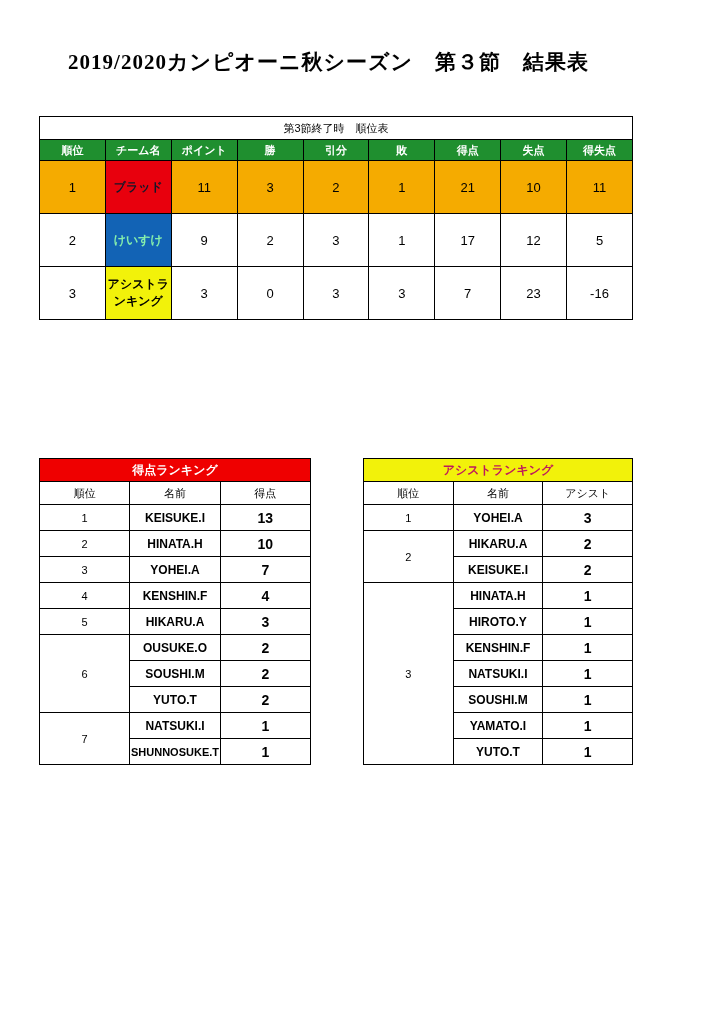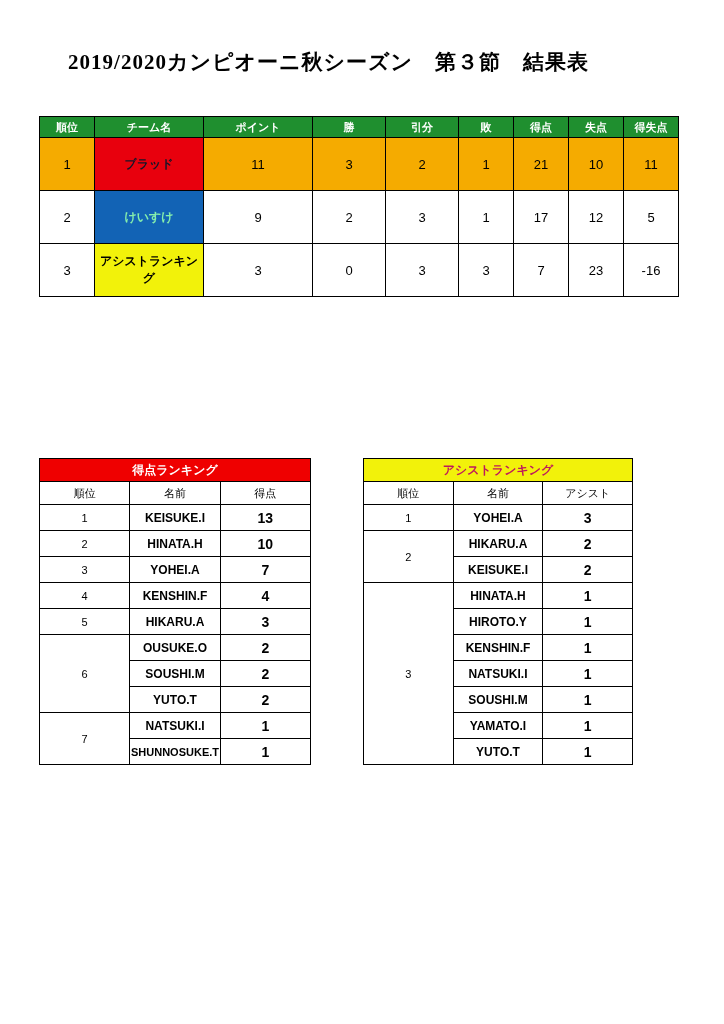--- a/index.html
+++ b/index.html
@@ -125,20 +125,23 @@
   #assist-table td.nm { width: 110px; }
   #assist-table td.val { width: 104px; }
 </style>
 </head>
 <body>
 
 <div class="page-title">2019/2020カンピオーニ秋シーズン　第３節　結果表</div>
 
 <table class="standings" id="standings-table">
   <tbody>
+    <tr class="caption-row">
+      <td colspan="9">第3節終了時　順位表</td>
+    </tr>
     <tr class="head-row">
       <td class="col-rank">順位</td>
       <td class="col-team">チーム名</td>
       <td class="col-point">ポイント</td>
       <td class="col-narrow">勝</td>
       <td class="col-narrow">引分</td>
       <td class="col-mid">敗</td>
       <td class="col-mid">得点</td>
       <td class="col-mid">失点</td>
       <td class="col-mid">得失点</td>

